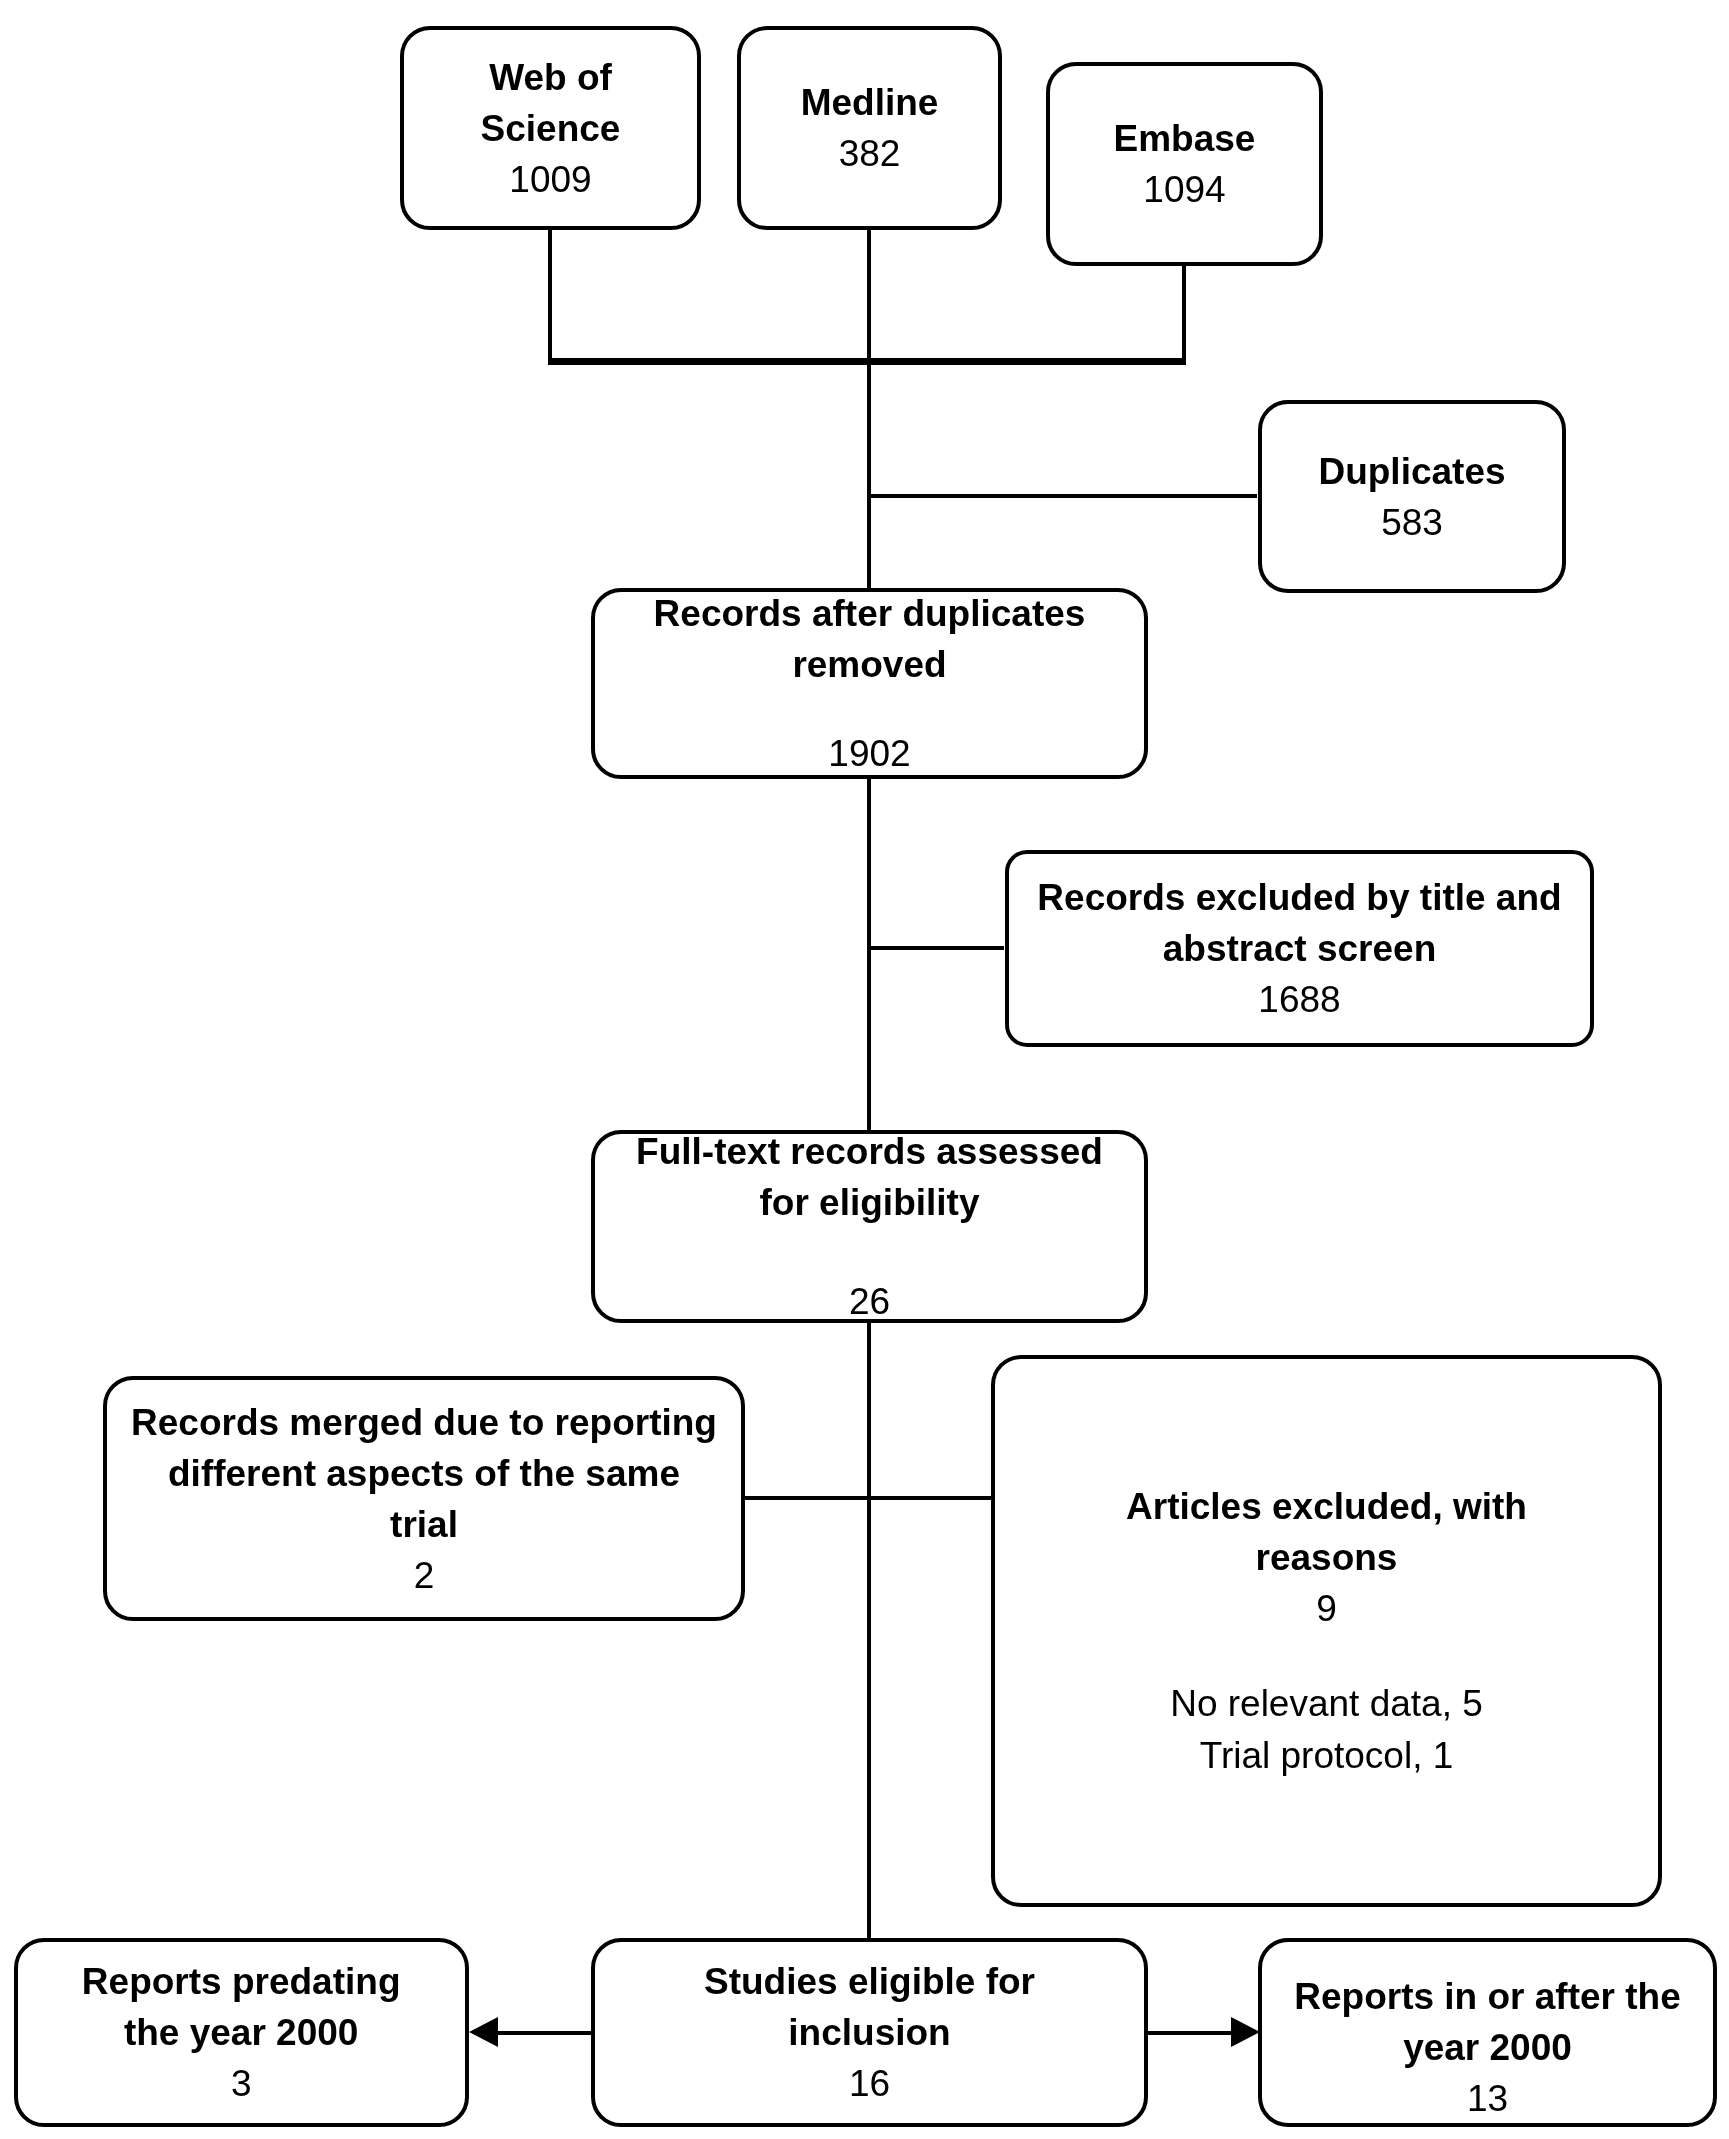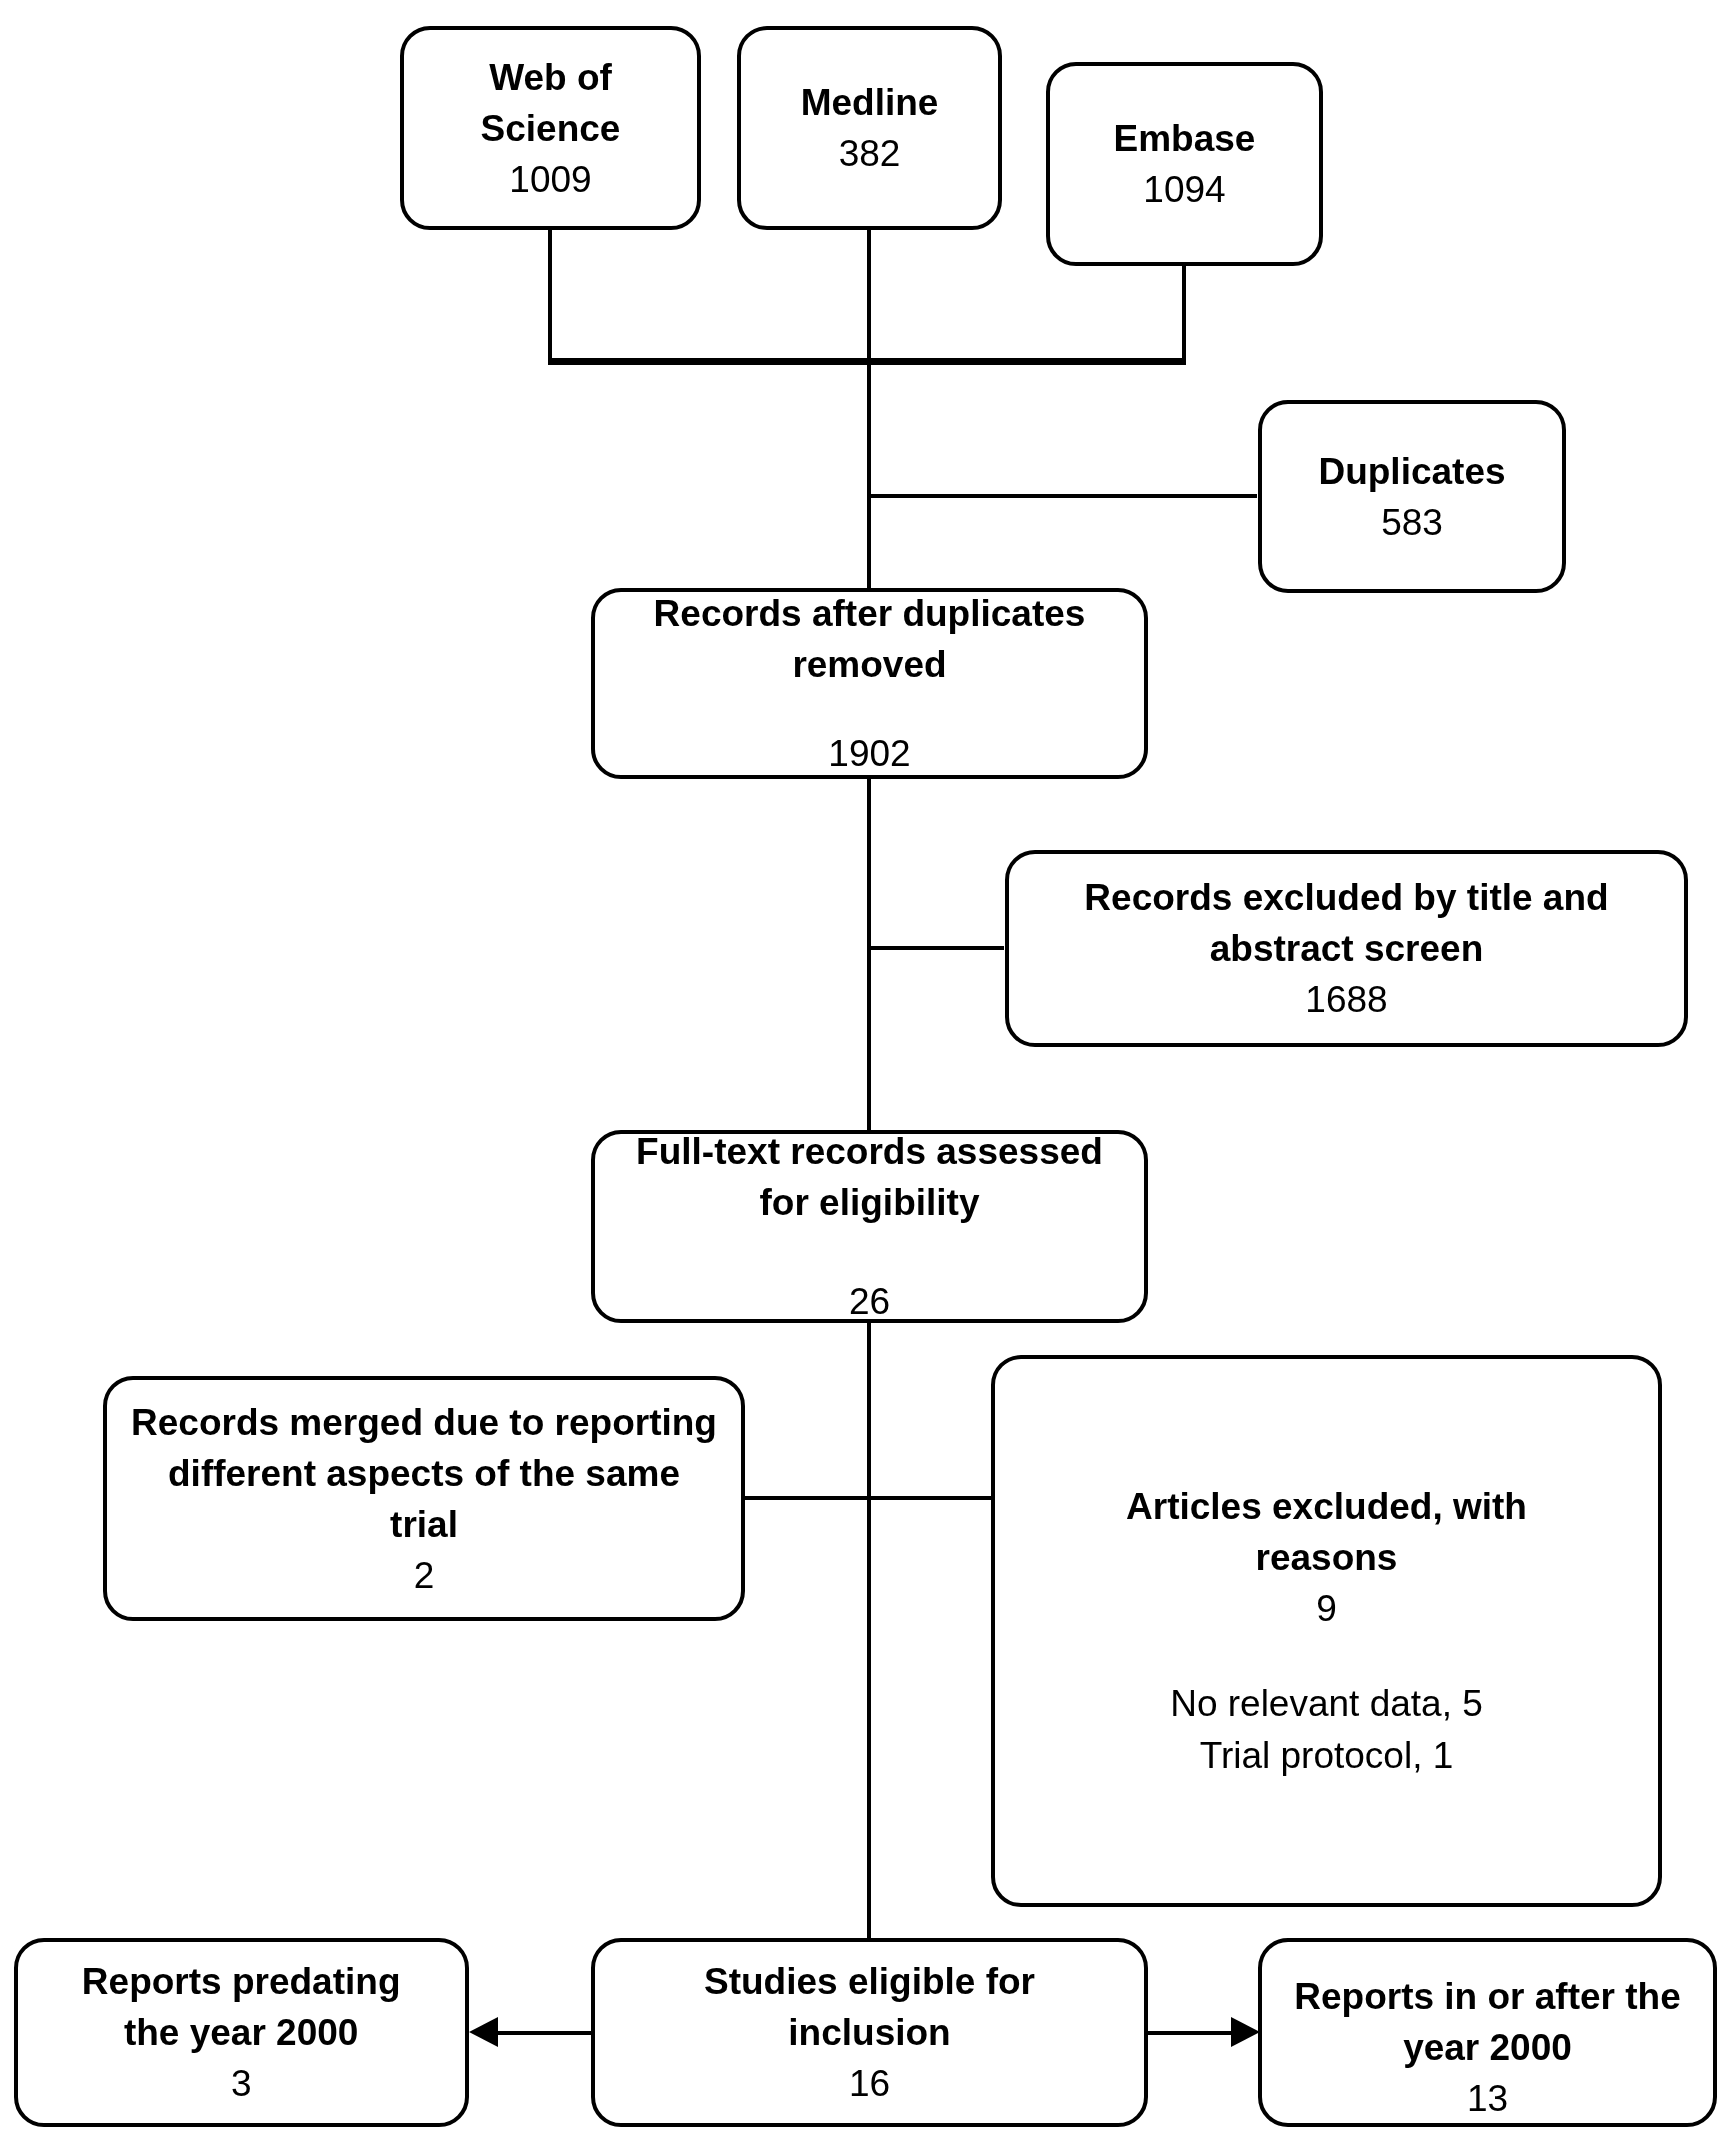--- a/index.html
+++ b/index.html
@@ -79,21 +79,21 @@
   #box-studies-eligible .title      { max-width: 444px; }
   #box-reports-after .title         { max-width: 417px; margin-top: 30px; }
   #box-articles-excluded .reasons div { max-width: 629px; }
 
   
   #box-web-of-science   { left: 400px;  top: 26px;   width: 301px; height: 204px; }
   #box-medline          { left: 737px; top: 26px;   width: 265px; height: 204px; }
   #box-embase           { left: 1046px; top: 26px;   width: 277px; height: 204px; margin-top: 36px; }
   #box-duplicates       { left: 1258px; top: 400px;  width: 308px; height: 193px; }
   #box-records-after-duplicates { left: 591px; top: 588px; width: 557px; height: 191px; gap: 38px; }
-  #box-records-excluded { left: 1005px; top: 850px; width: 683px; height: 197px; }
+  #box-records-excluded { left: 1005px; top: 850px; width: 589px; height: 197px; border-radius: 22px; }
   #box-full-text-assessed { left: 591px; top: 1130px; width: 557px; height: 193px; gap: 48px; }
   #box-records-merged   { left: 103px;  top: 1376px; width: 642px; height: 245px; }
   #box-articles-excluded{ left: 991px; top: 1355px; width: 671px; height: 552px; }
   #box-reports-predating{ left: 13.7px;   top: 1938px; width: 455px; height: 189px; }
   #box-studies-eligible { left: 591px;  top: 1938px; width: 557px; height: 189px; }
   #box-reports-after    { left: 1258px; top: 1938px; width: 459px; height: 189px; }
 
   
   #conn-wos-stub        { left: 548px;  top: 228px;  width: 4.1px;   height: 136px; }
   #conn-embase-stub     { left: 1182px; top: 228px;  width: 4.1px;   height: 136px; }

